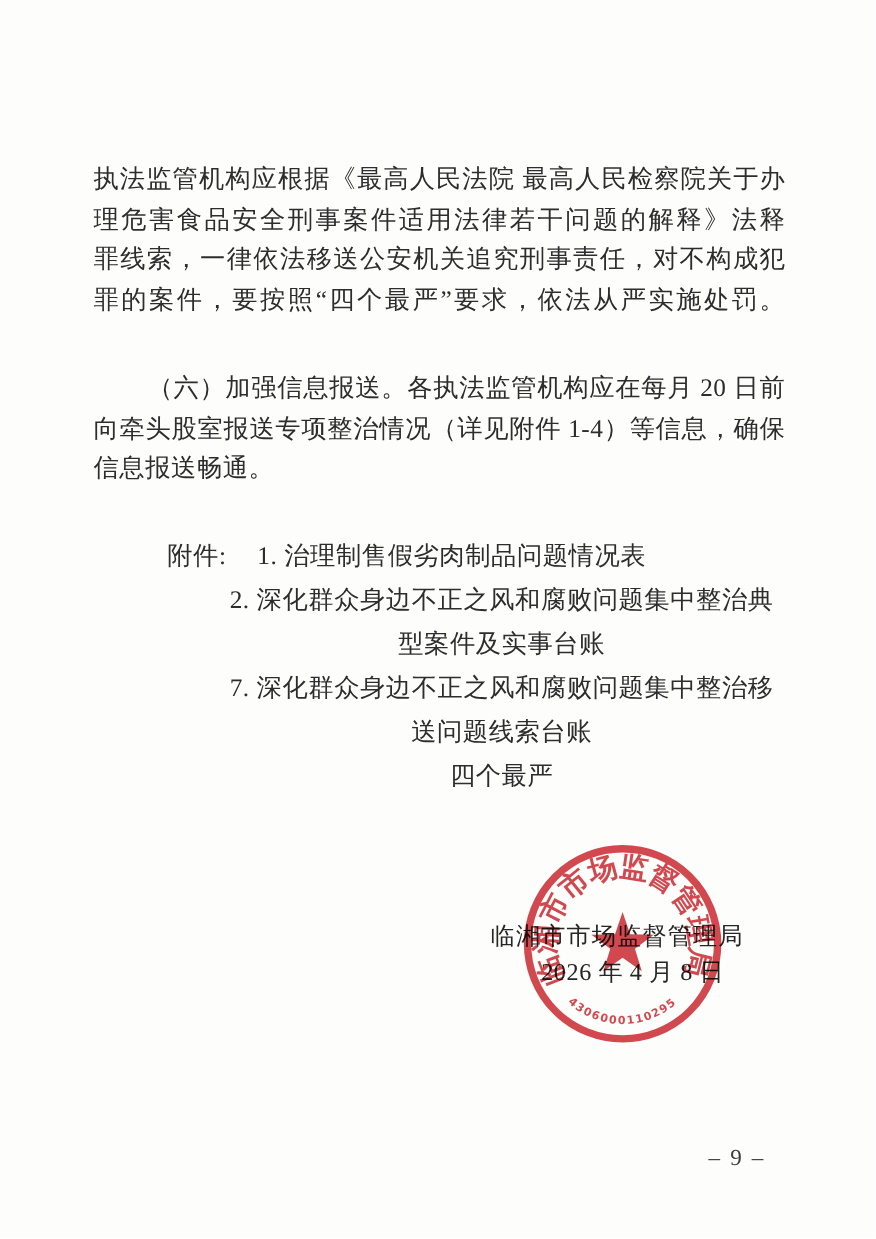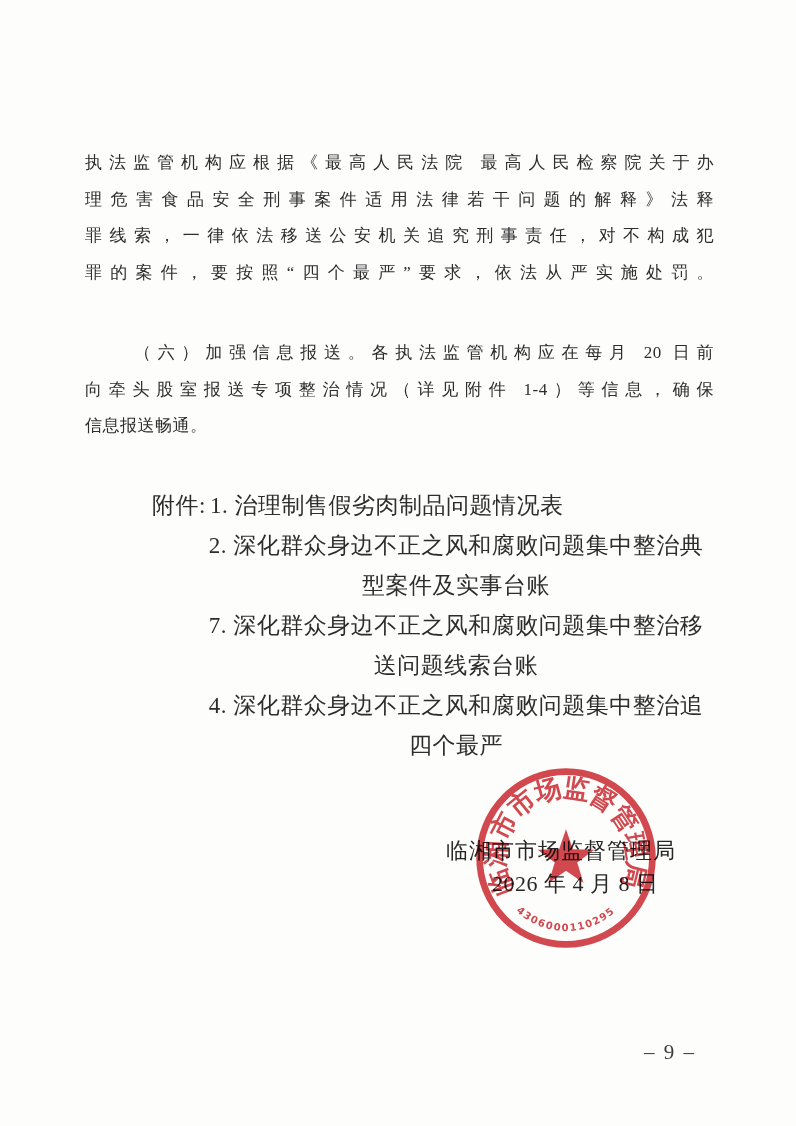--- a/index.html
+++ b/index.html
@@ -10,40 +10,40 @@
     background: #fdfdfc;
     font-family: "Liberation Serif", "DejaVu Serif", serif;
     color: #2d2d2d;
     overflow: hidden;
   }
   
   .para { position: absolute; left: 85px; width: 629px; }
   .p1 { top: 145px; }
   .p2 { top: 335px; }
   .line {
-    font-size: 17px;
+    font-size: 23px;
     line-height: 36.5px;
     height: 36.5px;
     text-align: justify;
     letter-spacing: 0.5px;
     white-space: normal;
   }
   .jl { text-align-last: justify; }
   .indent { text-indent: 49px; }
   
   .attachments { position: absolute; left: 152px; top: 486px; width: 570px; }
   .att-line {
     font-size: 23px;
     line-height: 40px;
     height: 40px;
     letter-spacing: 0.5px;
     white-space: nowrap;
   }
   .att-first { display: flex; }
-  .att-label { margin-right: 4px; flex: 0 0 auto; }
+  .att-label { margin-right: 28px; flex: 0 0 auto; }
   .att-cont { margin-left: 38px; text-align: center; }
   
   .sig-issuer {
     position: absolute; left: 446px; top: 838px;
     font-size: 22px; line-height: 26px; letter-spacing: 1px;
     color: #262626; white-space: nowrap;
   }
   .sig-date {
     position: absolute; left: 492px; top: 871px;
     font-size: 22px; line-height: 26px; letter-spacing: 0.5px;
@@ -94,21 +94,20 @@
 
   <section class="attachments">
     <div class="att-line att-first">
       <span class="att-label">附件:</span>
       <span>1. 治理制售假劣肉制品问题情况表</span>
     </div>
     <div class="att-line att-cont">2. 深化群众身边不正之风和腐败问题集中整治典</div>
     <div class="att-line att-cont">型案件及实事台账</div>
     <div class="att-line att-cont">7. 深化群众身边不正之风和腐败问题集中整治移</div>
     <div class="att-line att-cont">送问题线索台账</div>
-    <div class="att-line att-cont">4. 深化群众身边不正之风和腐败问题集中整治追</div>
     <div class="att-line att-cont">四个最严</div>
   </section>
 
   <div class="sig-issuer">临湘市市场监督管理局</div>
   <div class="sig-date">2026 年 4 月 8 日</div>
 
   <div class="seal">
     <svg viewBox="0 0 200 200">
       <defs>
         <path id="sealRingArc" d="M 46 134.3 A 64 64 0 1 1 154 134.3" fill="none"></path>

